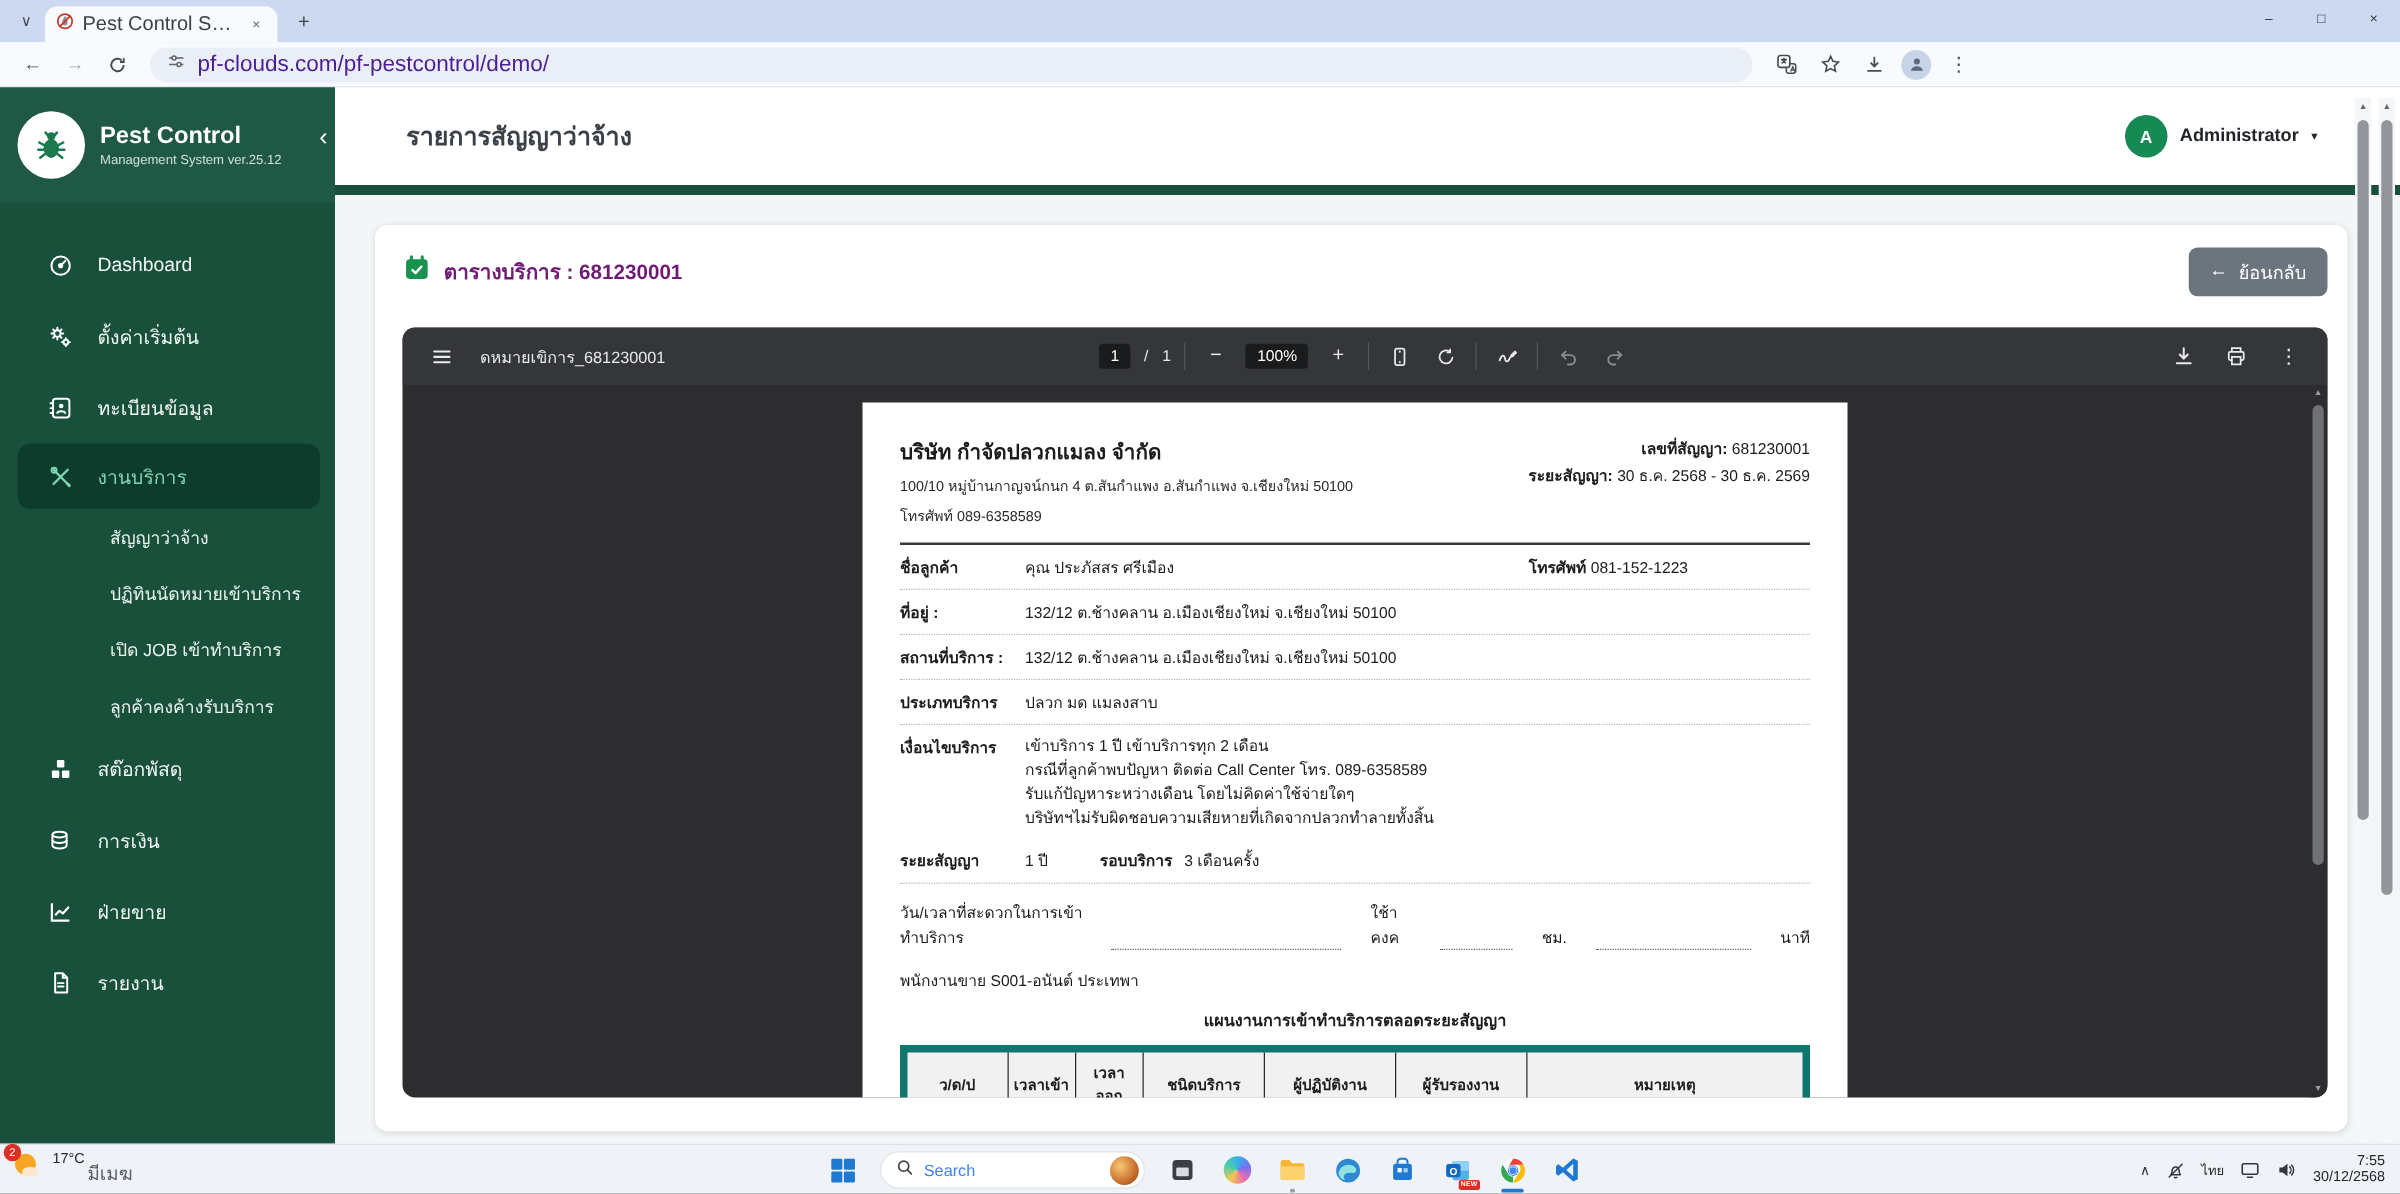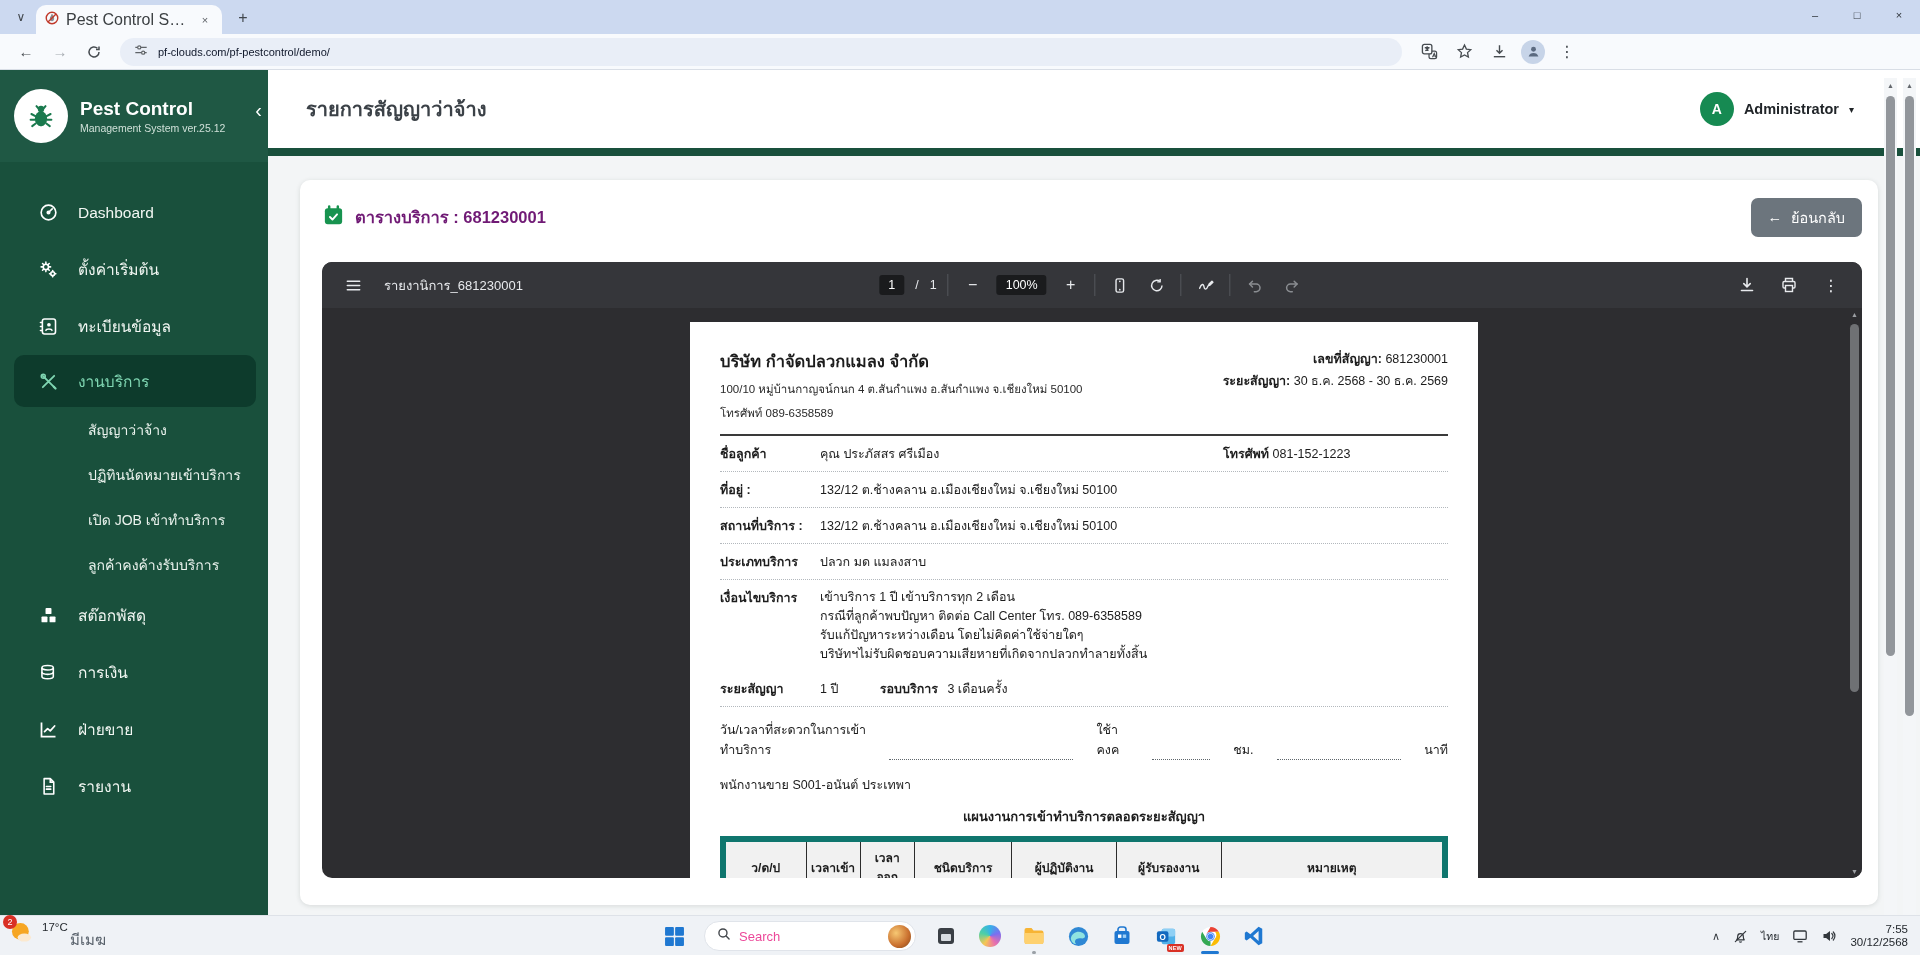--- a/index.html
+++ b/index.html
@@ -16,41 +16,41 @@
   .tab-title{flex:1;font-size:16px;color:#3c4043;white-space:nowrap;overflow:hidden;text-overflow:ellipsis;}
   .tab-close{font-size:11px;color:#5f6368;width:16px;height:16px;display:flex;align-items:center;justify-content:center;border-radius:50%;}
   .newtab{position:absolute;left:232px;top:7px;width:22px;height:22px;color:#41474d;font-size:16px;display:flex;align-items:center;justify-content:center;}
   .wincontrols{position:absolute;right:0;top:0;height:30px;display:flex;}
   .winbtn{width:42px;height:30px;display:flex;align-items:center;justify-content:center;font-size:11px;color:#30363c;}
   .toolbar{position:absolute;left:0;top:34px;width:1920px;height:36px;background:#f8fafd;border-bottom:1px solid #d9dee6;
     display:flex;align-items:center;padding:0 12px;gap:6px;}
   .navbtn{width:28px;height:28px;display:flex;align-items:center;justify-content:center;font-size:15px;color:#474c51;border-radius:50%;}
   .navbtn.dim{color:#a6abb1;}
   .urlpill{width:1282px;height:28px;margin-left:6px;background:#e9eef7;border-radius:14px;display:flex;align-items:center;padding:0 14px;gap:10px;}
-  .url-text{font-size:11px;color:#0f172a;}
+  .url-text{font-size:18px;color:#4c1d95;}
   .tb-icons{display:flex;align-items:center;gap:9px;margin-left:8px;}
   .tbi{width:26px;height:26px;display:flex;align-items:center;justify-content:center;color:#474c51;}
   .avatar-chrome{width:24px;height:24px;border-radius:50%;background:#c7d4e8;display:flex;align-items:center;justify-content:center;}
 
   
   .sidebar{position:absolute;left:0;top:70px;width:268px;height:845px;background:#19503c;color:#fff;}
   .side-head{height:92px;background:#1f5844;display:flex;align-items:center;padding:0 14px;gap:12px;position:relative;}
   .logo-circle{width:54px;height:54px;border-radius:50%;background:#fff;display:flex;align-items:center;justify-content:center;flex:none;}
   .brand-name{font-size:19px;font-weight:bold;line-height:22px;}
   .brand-sub{font-size:10.5px;color:#cfe0d8;margin-top:2px;}
   .collapse-btn{position:absolute;right:6px;top:30px;color:#fff;font-size:20px;line-height:20px;}
   .menu{padding-top:22px;}
   .mitem{height:57px;display:flex;align-items:center;gap:18px;padding-left:36px;font-size:15.5px;color:#f2f7f3;}
   .mitem .mico{width:24px;display:flex;justify-content:center;flex:none;}
   .mitem.active{background:#0d3b2c;margin:0 12px 0 14px;padding-left:22px;border-radius:10px;color:#7fd6b2;height:52px;}
   .sitem{height:45px;display:flex;align-items:center;padding-left:88px;font-size:14px;color:#ecf4ef;}
 
   
   .main{position:absolute;left:268px;top:70px;width:1652px;height:845px;background:#f3f5f6;}
-  .page-head{height:78px;background:#fff;display:flex;align-items:center;padding:0 0 0 38px;}
+  .page-head{height:78px;background:#fff;display:flex;align-items:center;padding:0 0 0 57px;}
   .page-title{font-size:20px;font-weight:600;color:#3b4147;}
   .admin{margin-left:auto;margin-right:66px;display:flex;align-items:center;gap:10px;}
   .admin-avatar{width:34px;height:34px;border-radius:50%;background:#168a52;color:#fff;font-size:14px;font-weight:bold;
     display:flex;align-items:center;justify-content:center;}
   .admin-name{font-size:14.5px;font-weight:600;color:#212529;}
   .admin-caret{font-size:10px;color:#212529;}
   .green-strip{height:8px;background:#19503c;}
   .content{position:relative;height:759px;}
   .card{position:absolute;left:32px;top:24px;width:1578px;height:725px;background:#fff;border-radius:10px;
     box-shadow:0 1px 5px rgba(40,60,50,.14);}
@@ -111,21 +111,21 @@
   .taskbar{position:absolute;left:0;bottom:0;width:1920px;height:40px;background:#eff2f6;border-top:1px solid #dee2e8;}
   .weather{position:absolute;left:8px;top:3px;display:flex;align-items:center;gap:7px;}
   .w-icon{position:relative;width:27px;height:27px;}
   .w-badge{position:absolute;left:-5px;top:-4px;width:14px;height:14px;border-radius:50%;background:#d93025;color:#fff;
     font-size:9px;display:flex;align-items:center;justify-content:center;}
   .w-temp{font-size:11.5px;color:#24292e;line-height:13px;}
   .w-desc{font-size:15px;color:#57606a;line-height:11px;margin-left:28px;}
   .tb-center{position:absolute;left:660px;top:5px;display:flex;align-items:center;gap:16px;}
   .searchpill{width:212px;height:30px;background:#fff;border:1px solid #e0e4ea;border-radius:15px;
     display:flex;align-items:center;padding:0 4px 0 12px;gap:8px;}
-  .search-text{font-size:13px;color:#ec4899;flex:1;}
+  .search-text{font-size:13px;color:#3b82f6;flex:1;}
   .search-img{width:23px;height:23px;border-radius:50%;background:radial-gradient(circle at 35% 35%,#f7c873,#c96f2e 60%,#7a4418);}
   .tbicon{position:relative;width:28px;height:28px;display:flex;align-items:center;justify-content:center;}
   .run-dot{position:absolute;bottom:-4px;left:12px;width:4px;height:3px;border-radius:2px;background:#9aa0a6;}
   .active-line{position:absolute;bottom:-4px;left:5px;width:18px;height:3px;border-radius:2px;background:#1f78d1;}
   .newbadge{position:absolute;right:-4px;bottom:-2px;background:#d93025;color:#fff;font-size:5.5px;font-weight:bold;
     padding:1px 2px;border-radius:2px;letter-spacing:.2px;}
   .tray{position:absolute;right:12px;top:0;height:40px;display:flex;align-items:center;gap:13px;}
   .trayic{display:flex;align-items:center;justify-content:center;color:#33383d;}
   .tray-lang{font-size:10.5px;color:#24292e;}
   .clock{text-align:right;font-size:11.5px;color:#24292e;line-height:13.5px;}
@@ -357,21 +357,21 @@
           </button>
         </div>
 
         <div class="viewer">
           <div class="pdf-toolbar">
             <div class="pdfbtn">
               <svg width="17" height="17" viewBox="0 0 18 18" stroke="#e8eaed" stroke-width="1.7" stroke-linecap="round">
                   <path d="M2.5 4.5h13M2.5 9h13M2.5 13.5h13"></path>
                 </svg>
             </div>
-            <span class="pdf-docname">รายงานิการ_681230001</span>
+            <span class="pdf-docname">ดหมายเขิการ_681230001</span>
 
             <div class="pdf-center">
               <span class="pgbox">1</span>
               <span class="pgof">/</span>
               <span class="pgof">1</span>
               <div class="vsep"></div>
               <div class="pdfbtn">−</div>
               <span class="pgbox">100%</span>
               <div class="pdfbtn">+</div>
               <div class="vsep"></div>

